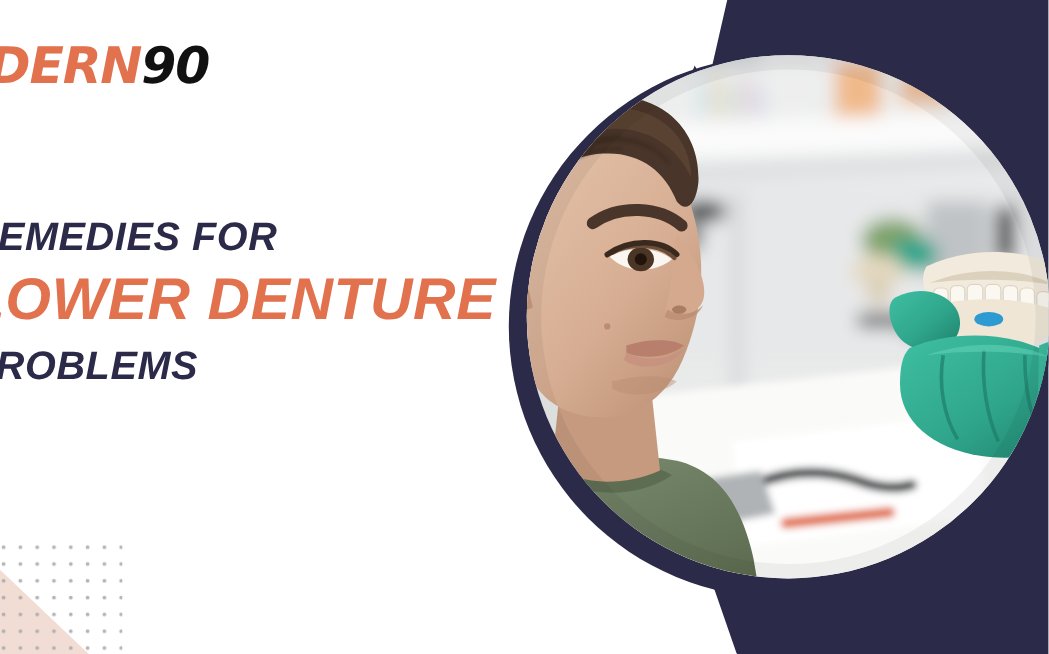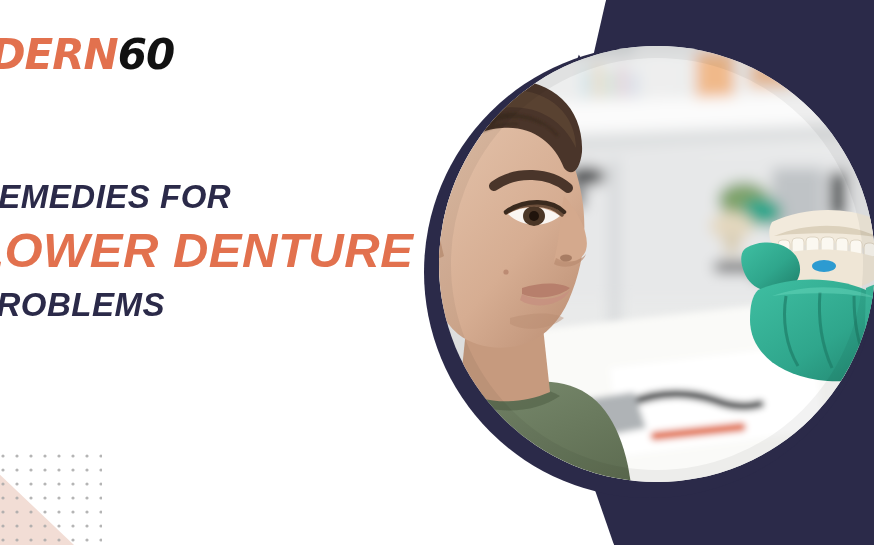--- a/index.html
+++ b/index.html
@@ -317,21 +317,21 @@
 
         <path d="M 358 296 C 392 284 432 284 462 298
                  C 430 292 390 292 358 296 Z" fill="#63D3B8" opacity="0.55"></path>
       </g>
 
       <circle cx="243" cy="264" r="218" fill="none" stroke="#000000" stroke-opacity="0.05" stroke-width="24"></circle>
     </g>
   </svg>
 
   <div id="logo">
-    <span class="brand-main">ODERN</span><span class="brand-num">60</span>
+    <span class="brand-main">ODERN</span><span class="brand-num">90</span>
   </div>
 
   <div id="headline">
     <span class="hl-line hl-sm">REMEDIES FOR</span>
     <span class="hl-line hl-lg">LOWER DENTURE</span>
     <span class="hl-line hl-sm">PROBLEMS</span>
   </div>
 
   <svg id="deco" viewBox="0 0 210 120" width="210" height="120">
     <defs>

